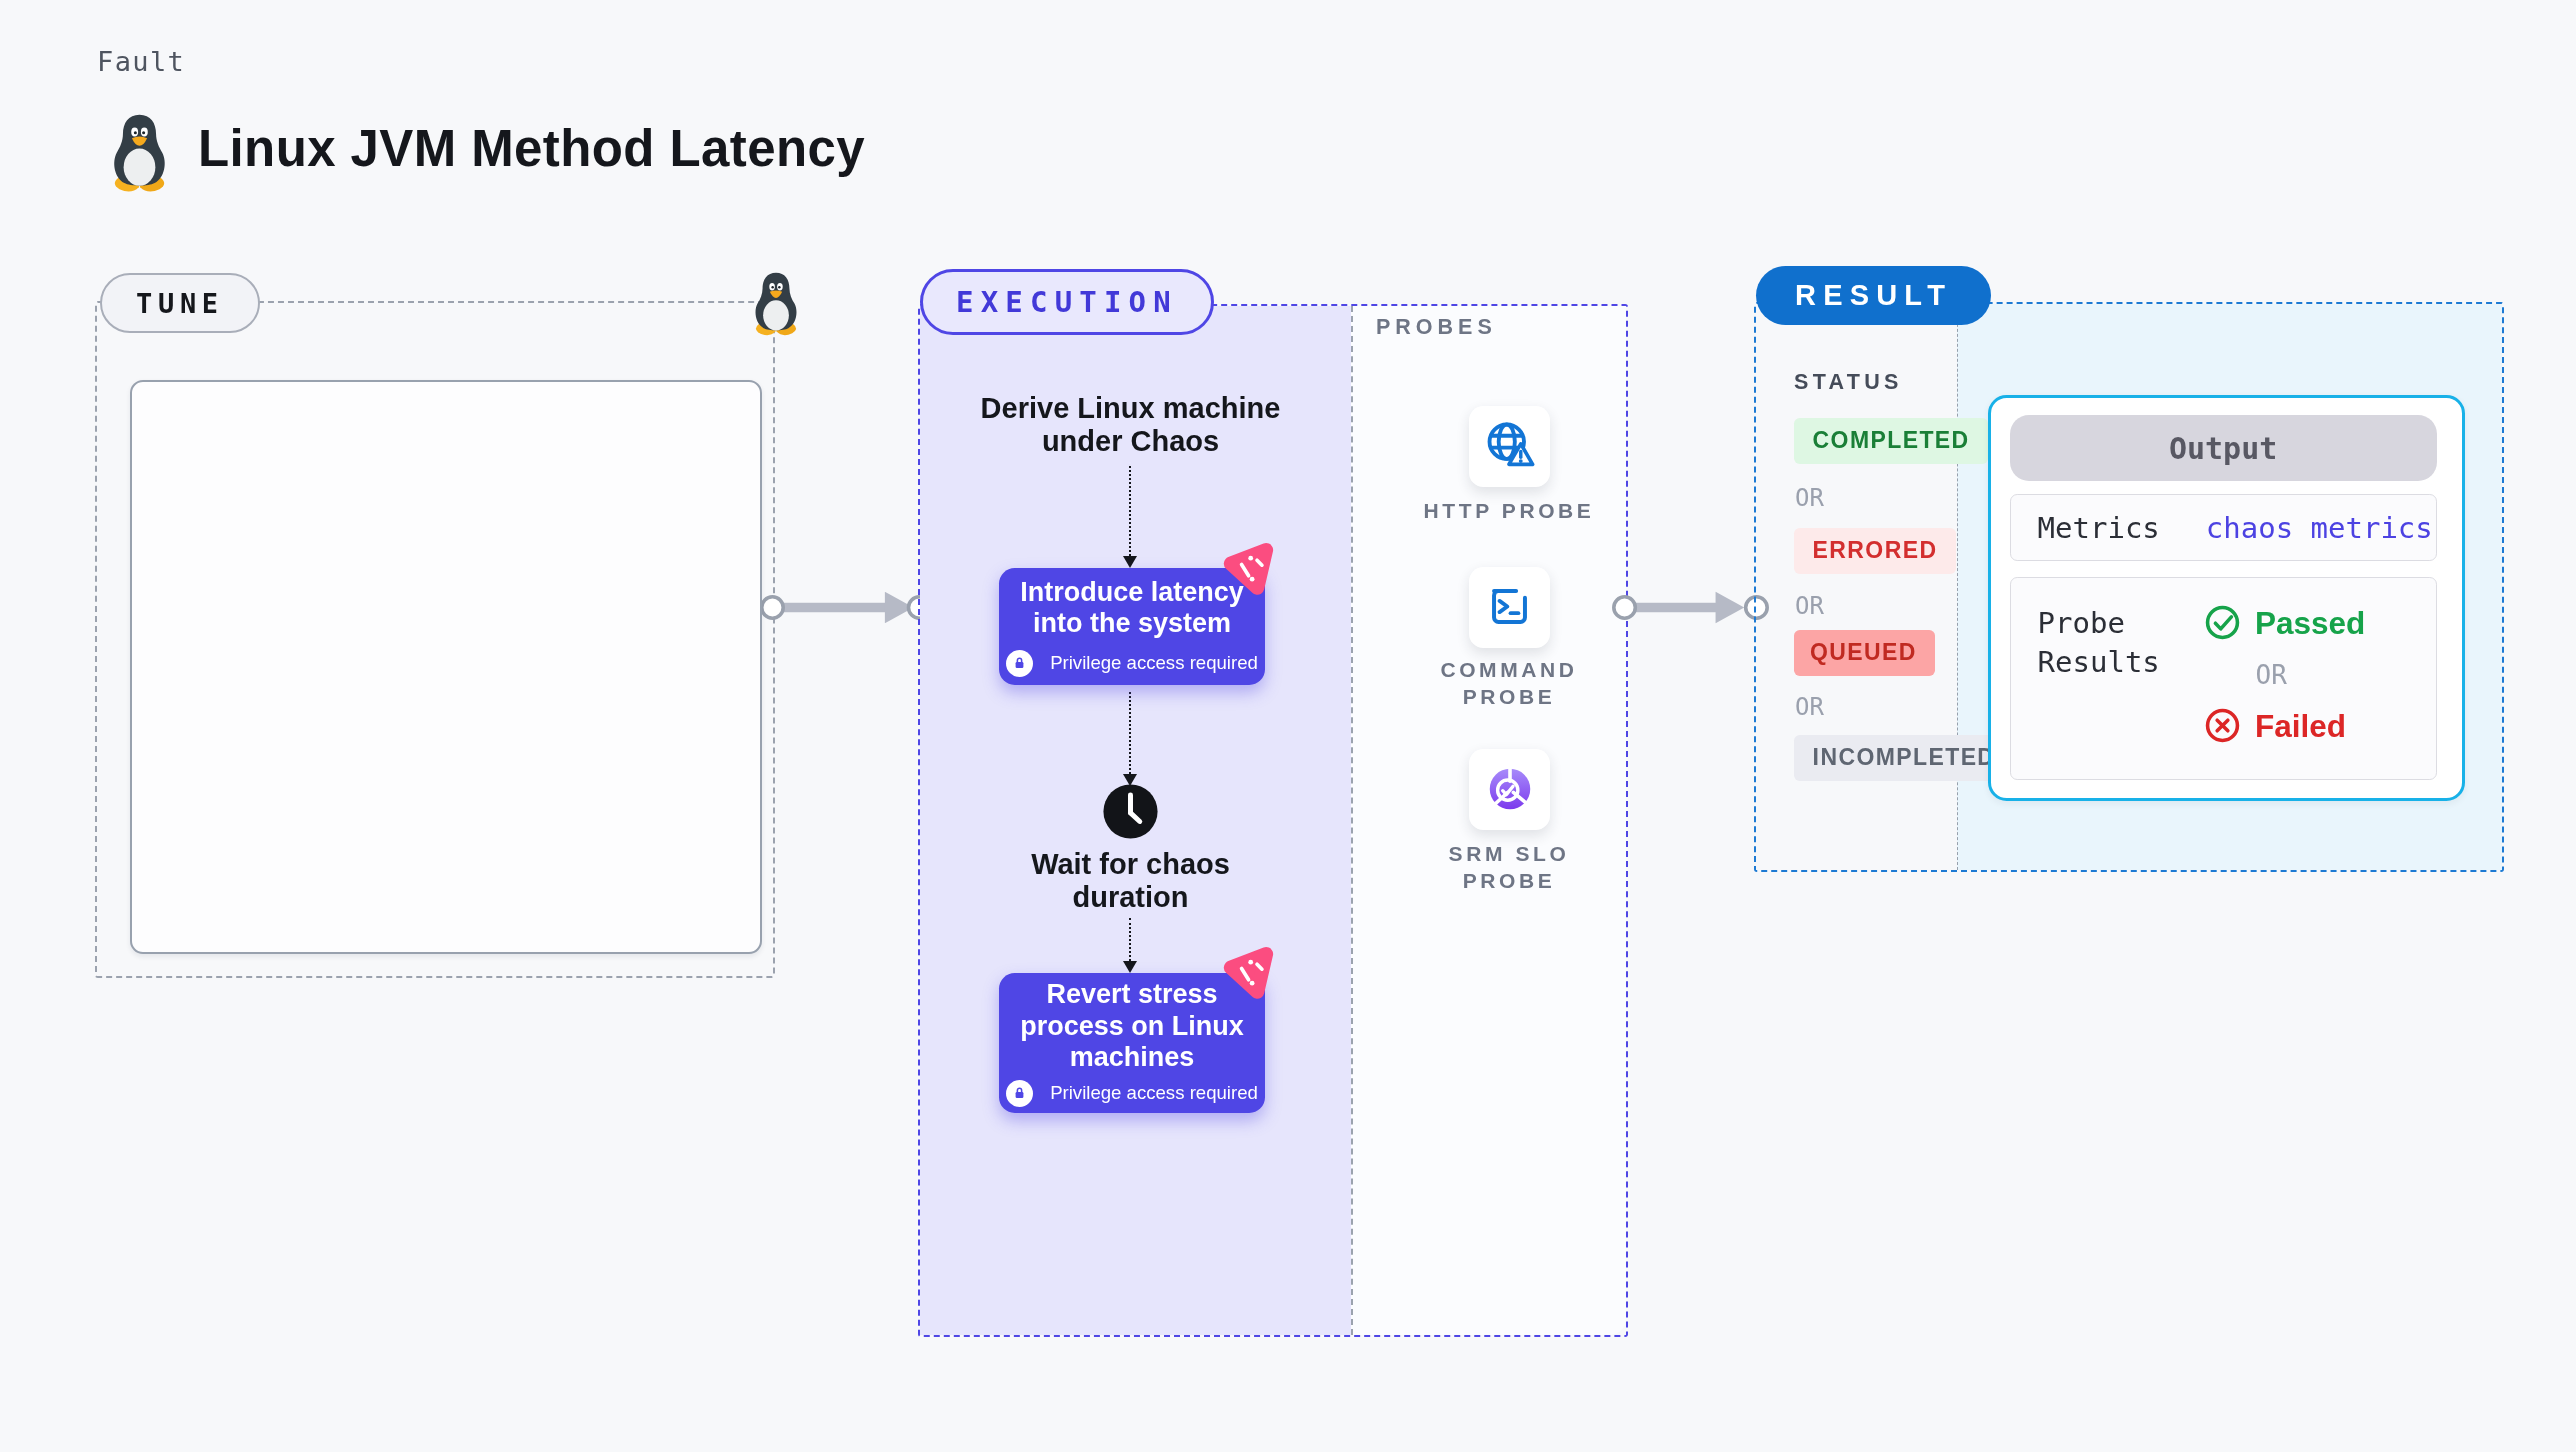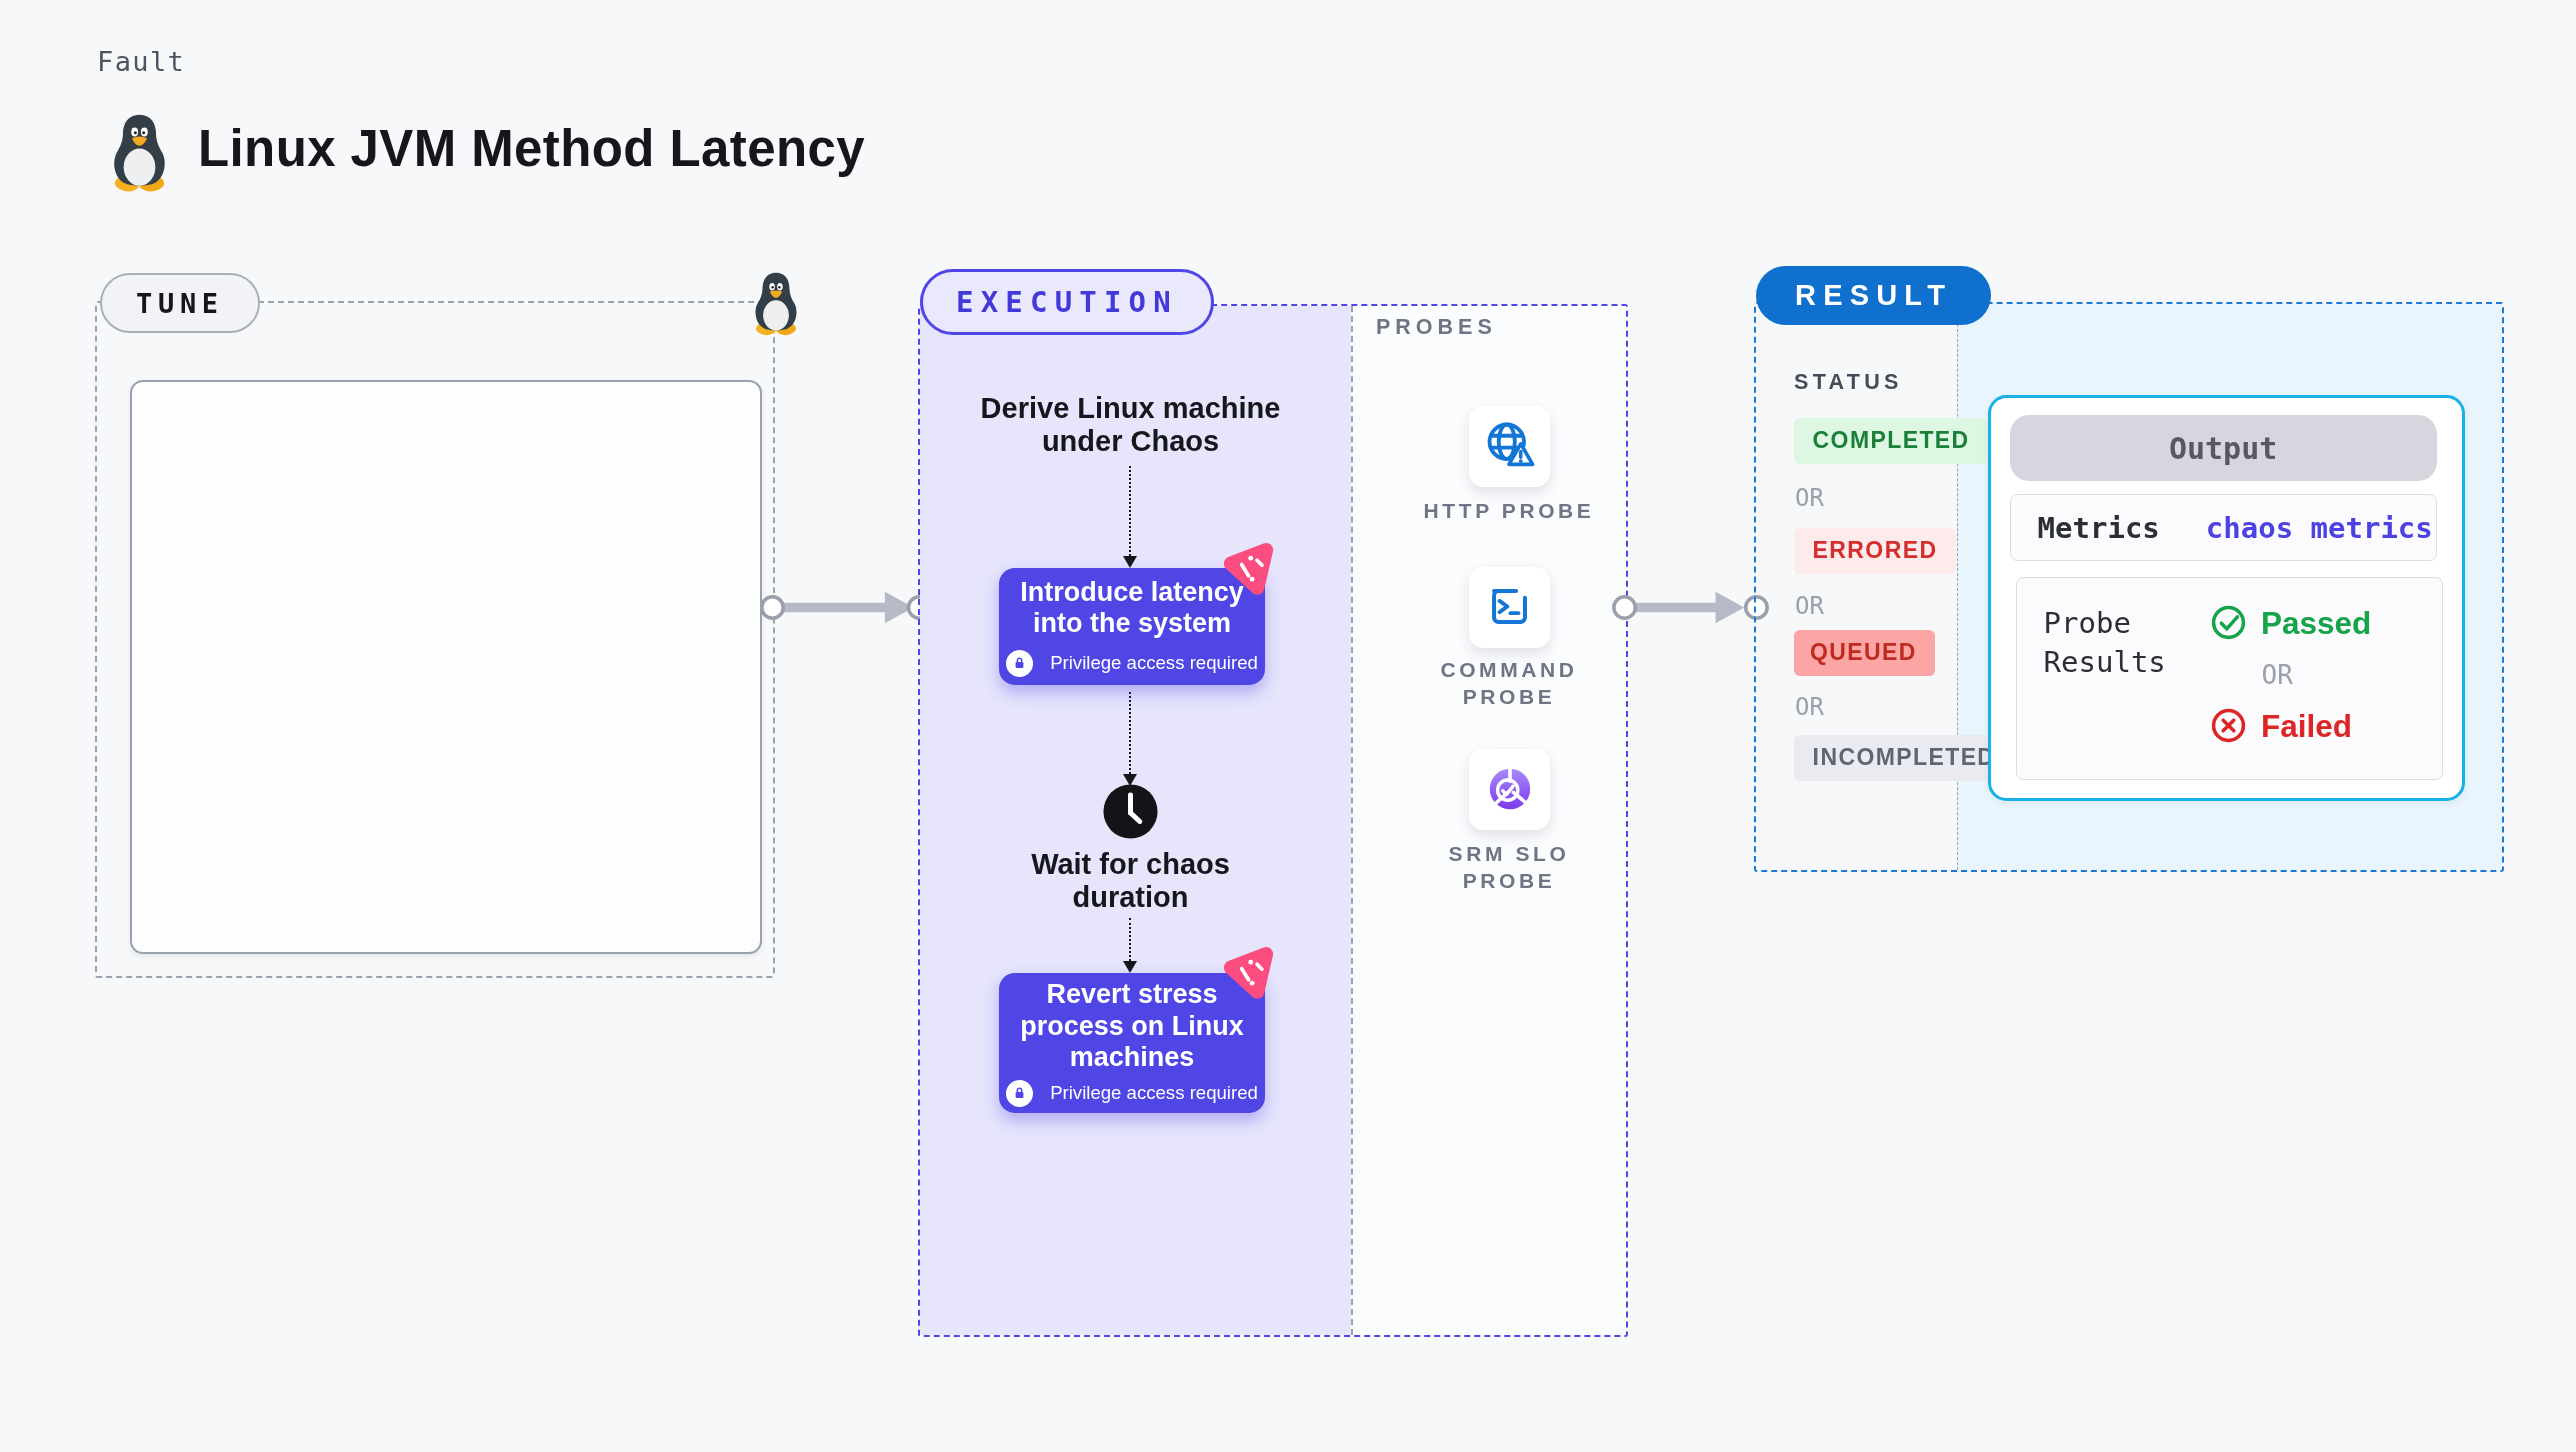--- a/index.html
+++ b/index.html
@@ -73,24 +73,24 @@
   .s-queued{background:#fca5a5;color:#c02a21;padding-left:16px;}
   .s-incompleted{background:#eaebf1;color:#5f6672;}
   .or-lbl{font-size:24px;color:#9aa0ad;}
 
   
   .output-card{left:1988px;top:395px;width:471px;height:400px;background:#ffffff;border:3.6px solid #18b1e8;
                border-radius:18.6px;box-shadow:0 2.9px 7.2px rgba(30,41,59,.06);z-index:3;}
   .out-header{left:18.6px;top:17px;width:427px;height:66px;background:#d7d6de;border-radius:19px;
               display:flex;align-items:center;justify-content:center;font-size:30px;font-weight:bold;color:#585863;}
   .out-row{background:#fbfbfd;border:1.4px solid #dcdce2;border-radius:7.2px;}
-  .metrics-row{left:18.6px;top:96px;width:427px;height:67px;display:flex;align-items:center;padding-left:27px;box-sizing:border-box;font-weight:bold;}
+  .metrics-row{left:18.6px;top:96px;width:427px;height:67px;display:flex;align-items:center;padding-left:27px;box-sizing:border-box;}
   .metrics-label{font-size:29px;color:#2b2e36;}
   .metrics-value{font-size:29px;color:#4c42e2;margin-left:46px;}
-  .probe-res-row{left:18.6px;top:179px;width:427px;height:203px;box-sizing:border-box;padding:26px 16px 0 27px;display:flex;margin-left:6px;}
+  .probe-res-row{left:18.6px;top:179px;width:427px;height:203px;box-sizing:border-box;padding:26px 16px 0 27px;display:flex;}
   .pr-label{font-size:29px;line-height:39px;color:#2b2e36;width:166px;}
   .pr-col{display:flex;flex-direction:column;gap:17px;}
   .pr-item{display:flex;align-items:center;gap:14.3px;}
   .pr-passed{font-size:31.5px;font-weight:bold;color:#16a34a;}
   .pr-failed{font-size:31.5px;font-weight:bold;color:#dc2626;}
   .pr-or{font-size:26px;color:#9aa0ad;margin-left:52px;}
 </style>
 </head>
 <body>
 

